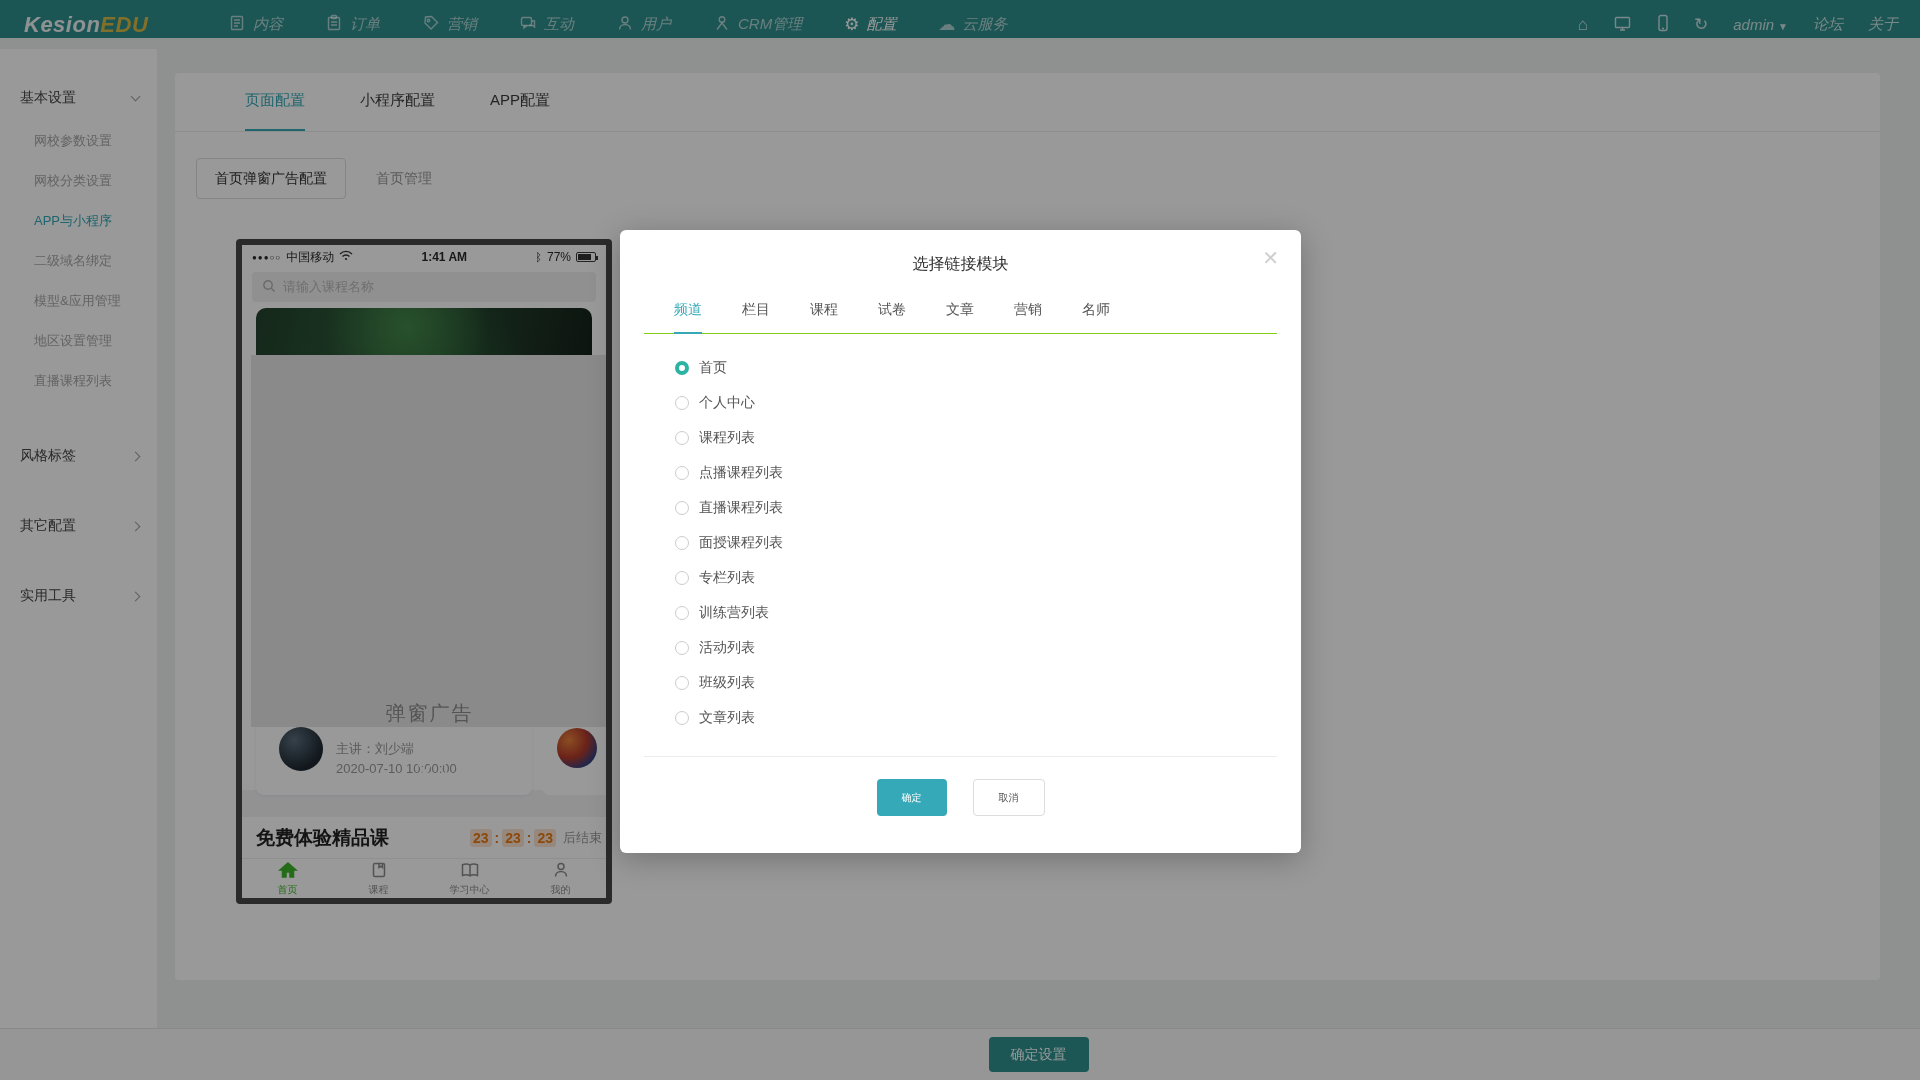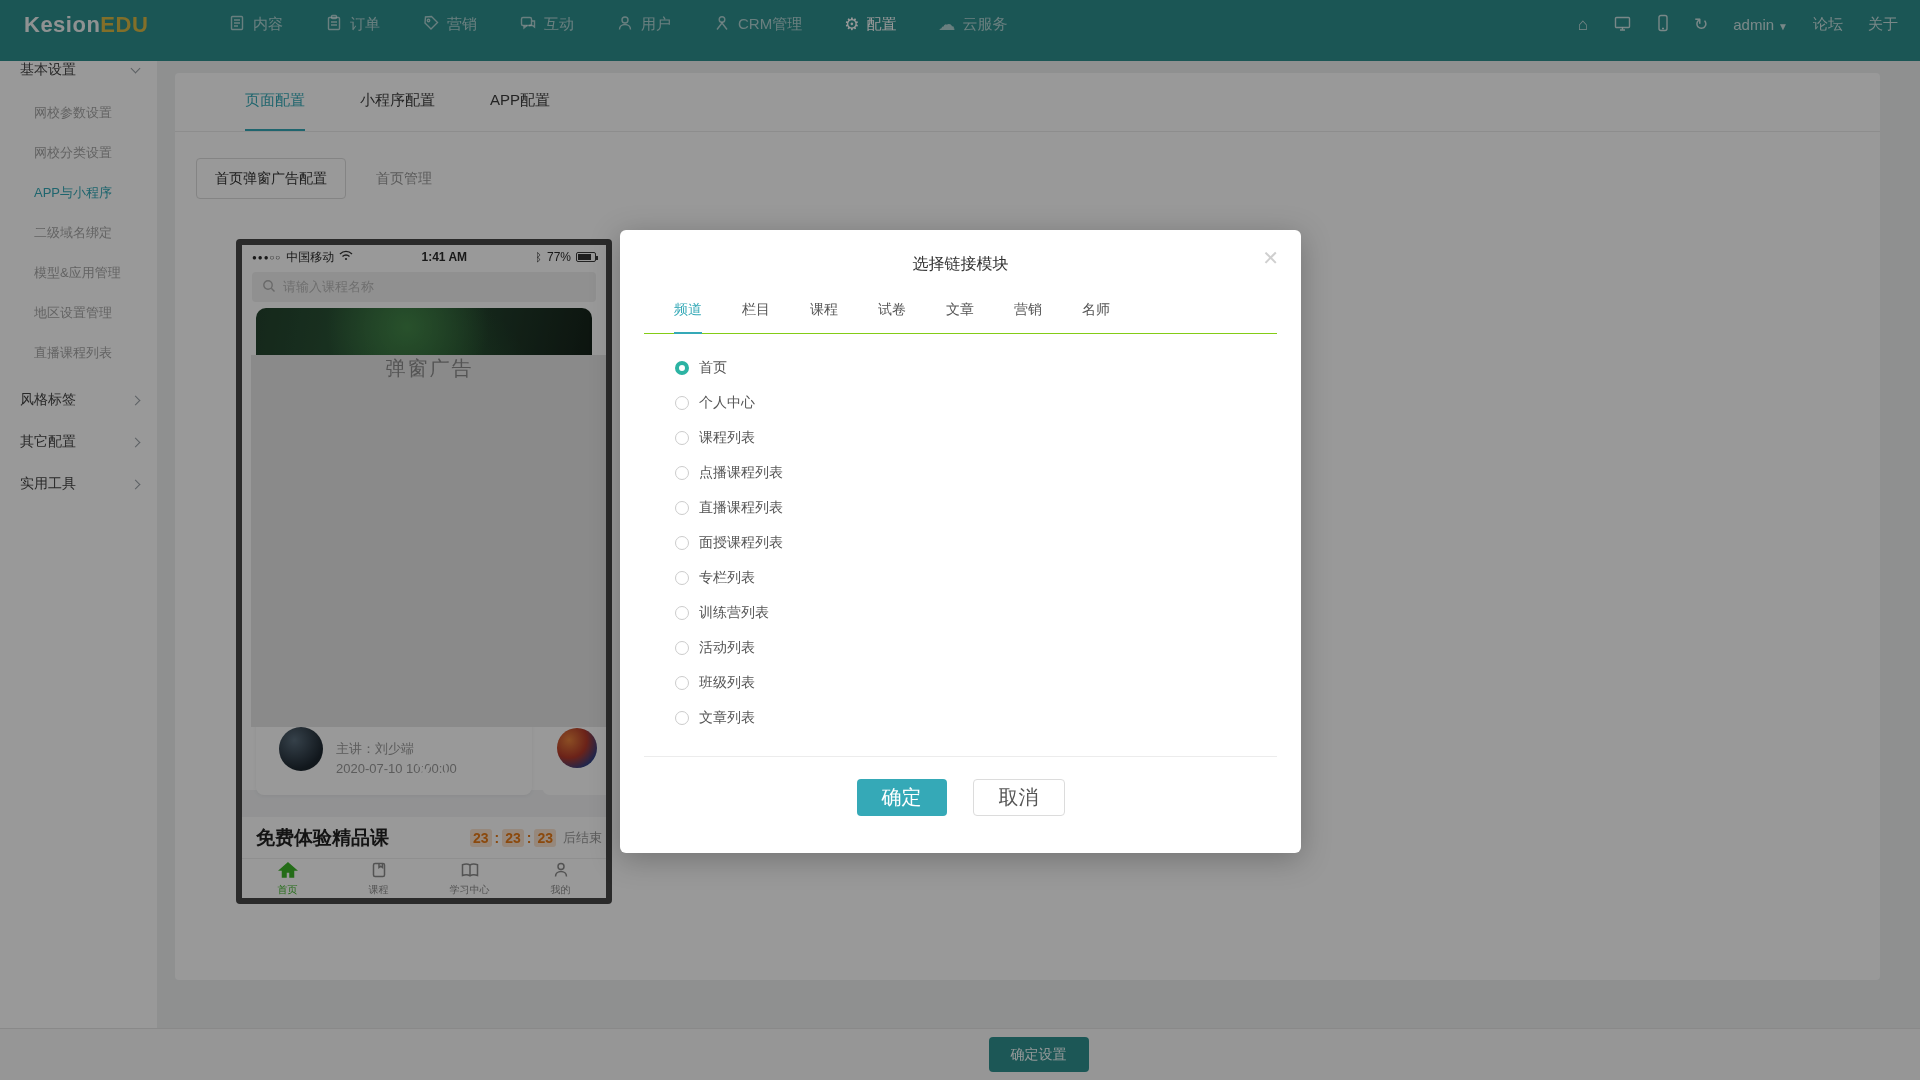--- a/index.html
+++ b/index.html
@@ -3,39 +3,39 @@
 <meta charset="utf-8">
 <style>
   * { box-sizing: border-box; }
   html,body { margin:0; padding:0; }
   body {
     width:1920px; height:1080px; position:relative; overflow:hidden;
     font-family:"Liberation Sans","DejaVu Sans",sans-serif;
     background:#eef0f1;
   }
   
-  .topbar { position:absolute; left:0; top:0; width:1920px; height:61px;
-    background:#2e8f8e; display:flex; align-items:center; z-index:5; }
+  .topbar { position:absolute; left:0; top:0; width:1920px; height:38px;
+    background:#2e8f8e; display:flex; align-items:center; z-index:5;font-style:italic; }
   .logo { position:absolute; left:24px; top:0; height:49px; display:flex; align-items:center;
     font-size:22px; font-weight:bold; letter-spacing:.5px; }
   .logo .p1 { color:#eef3f3; } .logo .p2 { color:#d9b945; }
   .topnav { position:absolute; left:228px; top:0; height:49px; display:flex; gap:42px; align-items:center; }
   .topnav-item { display:flex; align-items:center; gap:7px; font-size:15px;
     color:rgba(255,255,255,.62); cursor:pointer; }
   .topnav-item.active { color:#ffffff; }
   .topnav-item svg { stroke:currentColor; fill:none; stroke-width:1.4; }
   .glyph-ico { font-size:17px; line-height:1; }
   .topright { position:absolute; right:22px; top:0; height:49px; display:flex; gap:25px;
     align-items:center; color:rgba(255,255,255,.75); font-size:15px; }
   .topright svg { stroke:currentColor; fill:none; stroke-width:1.4; }
   .caret { font-size:10px; margin-left:4px; color:rgba(255,255,255,.75); }
   
   .sidebar { position:absolute; left:0; top:49px; width:157px; height:979px; background:#ffffff; z-index:2; }
   .side-header { height:42px; display:flex; align-items:center; justify-content:space-between;
-    padding:0 18px 0 20px; font-size:14px; color:#454545; cursor:pointer; }
+    padding:0 18px 0 20px; font-size:14px; color:#454545; cursor:pointer;margin-top:28px; }
   .chev { width:7px; height:7px; border-right:1.5px solid #9aa0a6; border-bottom:1.5px solid #9aa0a6; }
   .chev.down { transform:rotate(45deg); margin-top:-3px; }
   .chev.right { transform:rotate(-45deg); }
   .side-sub { padding:2px 0 6px 0; }
   .side-item { height:40px; display:flex; align-items:center; padding-left:34px;
     font-size:13px; color:#a6a6a6; cursor:pointer; }
   .side-item.active { color:#35a9b7; }
   
   .main-card { position:absolute; left:175px; top:73px; width:1705px; height:907px;
     background:#ffffff; border-radius:4px; }
@@ -72,21 +72,21 @@
     background:radial-gradient(circle at 35% 30%, #5a6d7c, #1d2730 70%); }
   .course-teacher { position:absolute; left:80px; top:50px; font-size:13px; color:#999; }
   .course-date { position:absolute; left:80px; top:71px; font-size:13px; color:#999; }
   .card2 { position:absolute; left:300px; top:445px; width:64px; height:105px;
     background:#fff; border-radius:8px 0 0 8px; }
   .blue-tag { position:absolute; left:349px; top:416px; width:12px; height:24px;
     background:#2e6bd8; border-radius:3px; z-index:4; }
   .avatar2 { position:absolute; left:315px; top:483px; width:40px; height:40px; border-radius:50%;
     background:radial-gradient(circle at 30% 30%, #e8823c, #b33a2a 45%, #27418a 80%); z-index:4; }
   .popup-ad { position:absolute; left:9px; top:110px; width:357px; height:372px;
-    background:#e7e7e7; z-index:5; display:flex; align-items:flex-start; justify-content:center;
+    background:#e7e7e7; z-index:5; display:flex; align-items:flex-end; justify-content:center;
     font-size:20px; color:#8d8d8d; letter-spacing:2px; }
   .popup-close { position:absolute; left:161px; top:504px; width:44px; height:44px; border-radius:50%;
     border:2px solid rgba(255,255,255,.95); z-index:6; }
   .popup-close::before,.popup-close::after { content:""; position:absolute; left:50%; top:50%;
     width:20px; height:2px; background:rgba(255,255,255,.95); }
   .popup-close::before { transform:translate(-50%,-50%) rotate(45deg); }
   .popup-close::after { transform:translate(-50%,-50%) rotate(-45deg); }
   .promo { position:absolute; left:0; top:572px; width:374px; height:41px; background:#fff;
     display:flex; align-items:center; justify-content:space-between; padding:0 14px; }
   .promo-title { font-size:19px; font-weight:bold; color:#222; }
@@ -113,21 +113,21 @@
     display:flex; gap:40px; }
   .mtab { font-size:14px; color:#555; padding-bottom:13px; cursor:pointer; }
   .mtab.active { color:#35a9b7; border-bottom:2px solid #35a9b7; margin-bottom:-1px; }
   .modal-options { padding:16px 0 0 55px; }
   .opt { height:35px; display:flex; align-items:center; gap:10px; cursor:pointer; }
   .radio { width:14px; height:14px; border-radius:50%; border:1px solid #ccc; background:#fff; }
   .radio.sel { border:4px solid #2cb3a3; }
   .opt-label { font-size:14px; color:#555; }
   .modal-divider { margin:21px 24px 0; border-top:1px solid #ececec; }
   .modal-actions { display:flex; justify-content:center; gap:26px; margin-top:22px; }
-  .btn { height:37px; padding:8px 25px; border-radius:4px; font-size:20px;
+  .btn { height:37px; padding:8px 25px; border-radius:4px; font-size:10px;
     display:flex; align-items:center; cursor:pointer; }
   .btn-confirm { background:#35a9b7; color:#fff; }
   .btn-cancel { background:#fff; color:#555; border:1px solid #dcdcdc; }
   
   .footer { position:absolute; left:0; bottom:0; width:1920px; height:52px; background:#fbfbfb;
     border-top:1px solid #e4e4e4; z-index:10; display:flex; align-items:center; justify-content:center;
     padding-left:157px; }
   .btn-save { height:35px; padding:0 22px; border-radius:4px; background:#2f9290; color:#f2fbfb;
     font-size:14px; display:flex; align-items:center; cursor:pointer; }
 </style>

